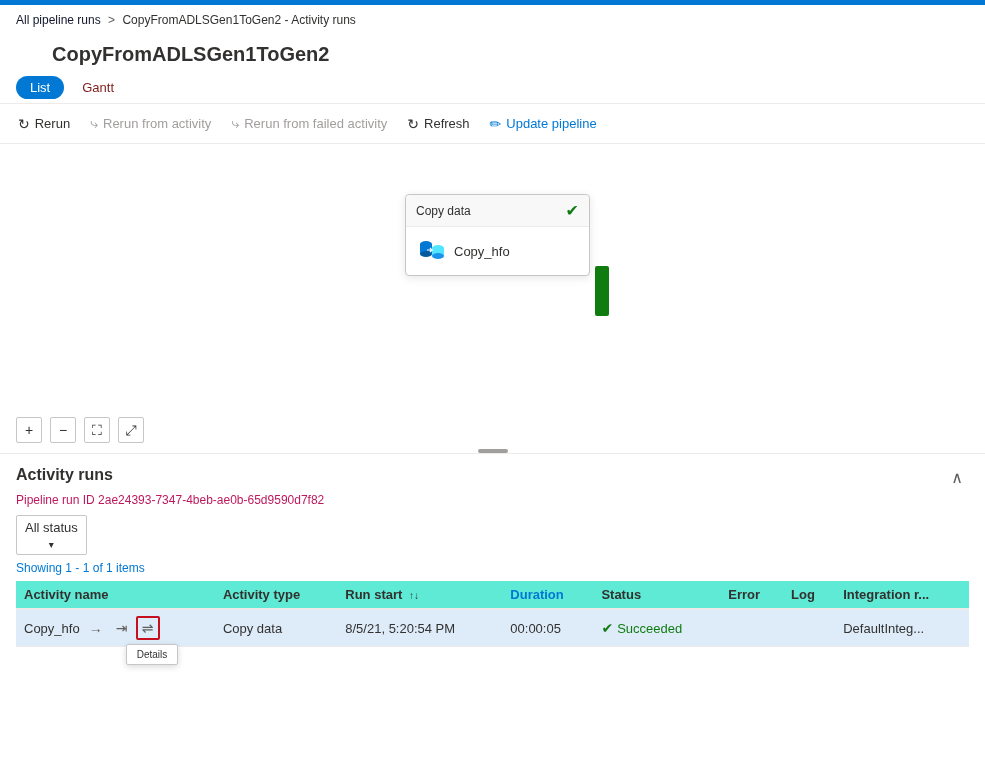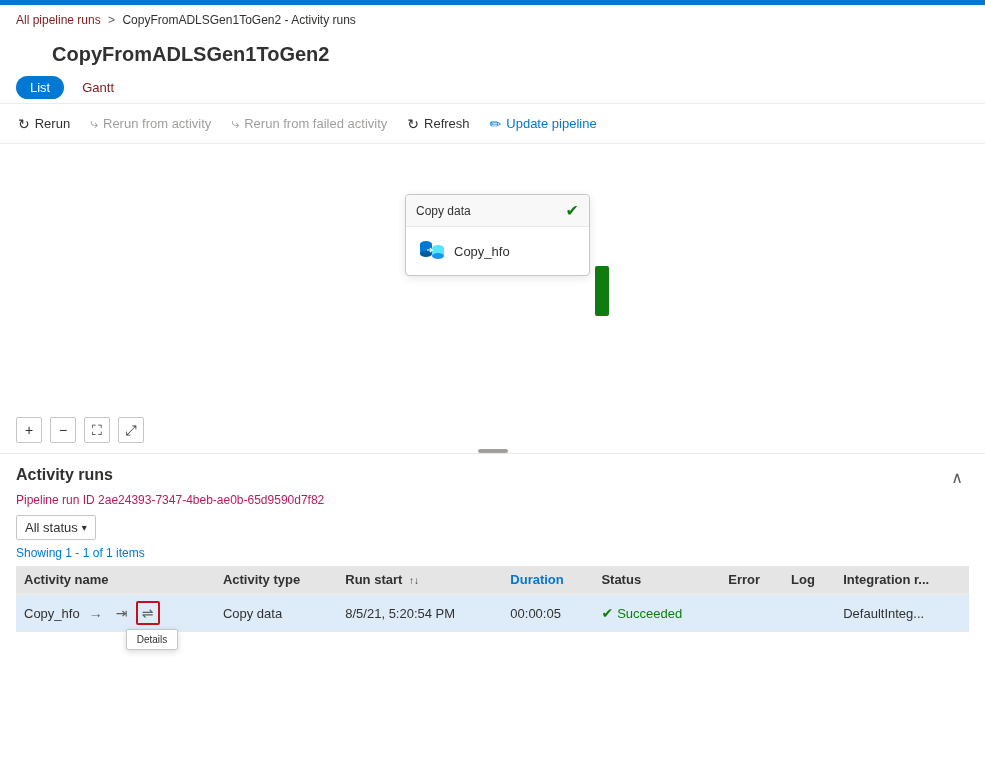--- a/index.html
+++ b/index.html
@@ -3,21 +3,21 @@
   <meta charset="utf-8">
   <style>
     * { box-sizing: border-box; margin: 0; padding: 0; }
     body { font-family: 'Segoe UI', Arial, sans-serif; font-size: 13px; color: #323130; background: #fff; width: 985px; height: 763px; overflow: hidden; }
 
     
     .top-bar { height: 5px; background: #0078d4; }
 
     
     .breadcrumb { padding: 8px 16px; font-size: 12px; color: #0078d4; border-bottom: none; }
-    .breadcrumb a { color: #7f1d1d; text-decoration: none; cursor: pointer; }
+    .breadcrumb a { color: #0f172a; text-decoration: none; cursor: pointer; }
     .breadcrumb-sep { color: #605e5c; margin: 0 4px; }
     .breadcrumb-current { color: #323130; }
 
     
     .page-title { padding: 8px 16px 6px 16px; font-size: 20px; font-weight: 600; color: #323130; margin-left: 36px; }
 
     
     .tab-bar { padding: 4px 16px; display: flex; gap: 4px; border-bottom: 1px solid #edebe9; }
     .tab-btn { padding: 4px 14px; border-radius: 4px; border: none; cursor: pointer; font-size: 13px; font-weight: 400; background: transparent; color: #7f1d1d; }
     .tab-btn.active { background: #0078d4; color: #fff; border-radius: 20px; }
@@ -55,29 +55,29 @@
 
     
     .runs-section { padding: 12px 16px 0 16px; }
     .runs-header { display: flex; align-items: flex-start; justify-content: space-between; margin-bottom: 4px; }
     .runs-title { font-size: 16px; font-weight: 600; color: #323130; }
     .collapse-btn { background: transparent; border: none; cursor: pointer; font-size: 16px; color: #605e5c; padding: 2px 6px; }
     .pipeline-run-id { font-size: 12px; color: #323130; margin-bottom: 8px; }
     .pipeline-run-id span { color: #be185d; }
 
     
-    .status-filter { display: flex; align-items: center; gap: 4px; padding: 4px 8px; border: 1px solid #c8c6c4; border-radius: 2px; background: #fff; cursor: pointer; font-size: 13px; width: fit-content; margin-bottom: 6px; }
+    .status-filter { display: flex; align-items: center; gap: 4px; padding: 4px 8px; border: 1px solid #c8c6c4; border-radius: 2px; background: #fff; cursor: pointer; font-size: 13px; width: fit-content; margin-bottom: 6px; flex-direction: column; }
     .status-filter .chevron { font-size: 10px; color: #323130; }
 
     
     .showing-count { font-size: 12px; color: #0078d4; margin-bottom: 6px; }
 
     
     .activity-table { width: 100%; border-collapse: collapse; font-size: 13px; }
-    .activity-table th { padding: 6px 8px; text-align: left; font-weight: 600; color: #323130; border-bottom: 2px solid #edebe9; white-space: nowrap; background: #e5e5e5; }
+    .activity-table th { padding: 6px 8px; text-align: left; font-weight: 600; color: #323130; border-bottom: 2px solid #edebe9; white-space: nowrap; background: #5eead4; }
     .activity-table th.sortable { cursor: pointer; }
     .activity-table th.blue { color: #0078d4; cursor: pointer; }
     .activity-table td { padding: 6px 8px; border-bottom: 1px solid #edebe9; white-space: nowrap; vertical-align: middle; }
     .activity-table tr.selected { background: #deecf9; }
 
     
     .row-actions { display: flex; align-items: center; gap: 2px; }
     .row-action-icon { width: 24px; height: 24px; display: flex; align-items: center; justify-content: center; cursor: pointer; color: #605e5c; font-size: 14px; border-radius: 2px; }
     .row-action-icon.highlight { border: 2px solid #c50f1f; border-radius: 2px; }
 

